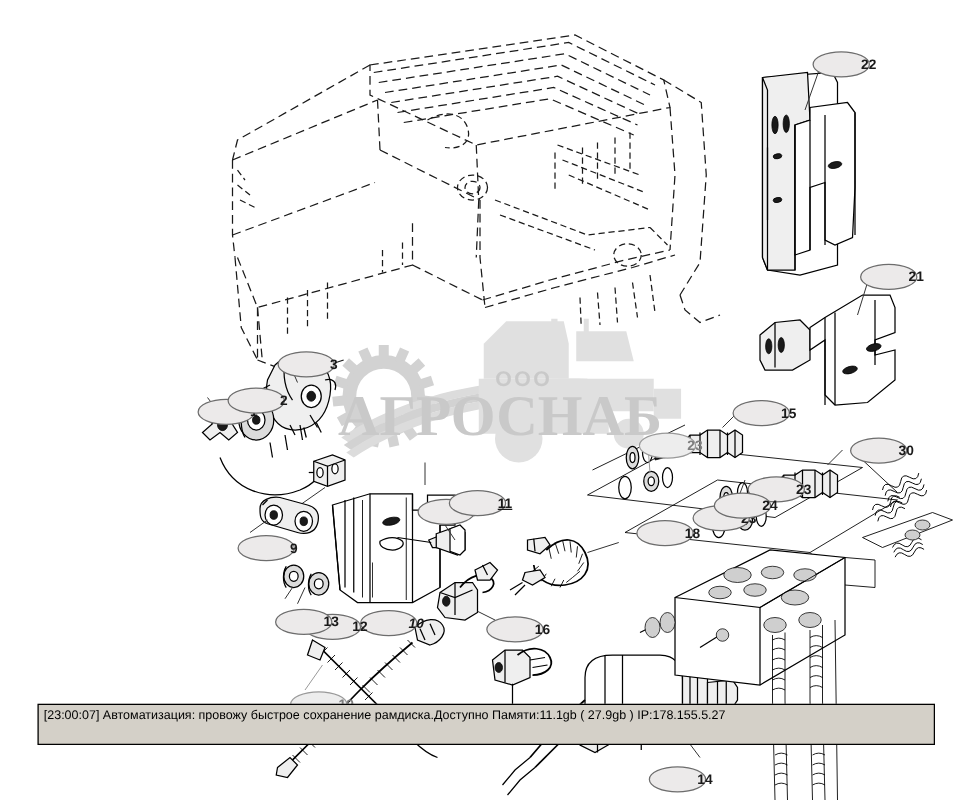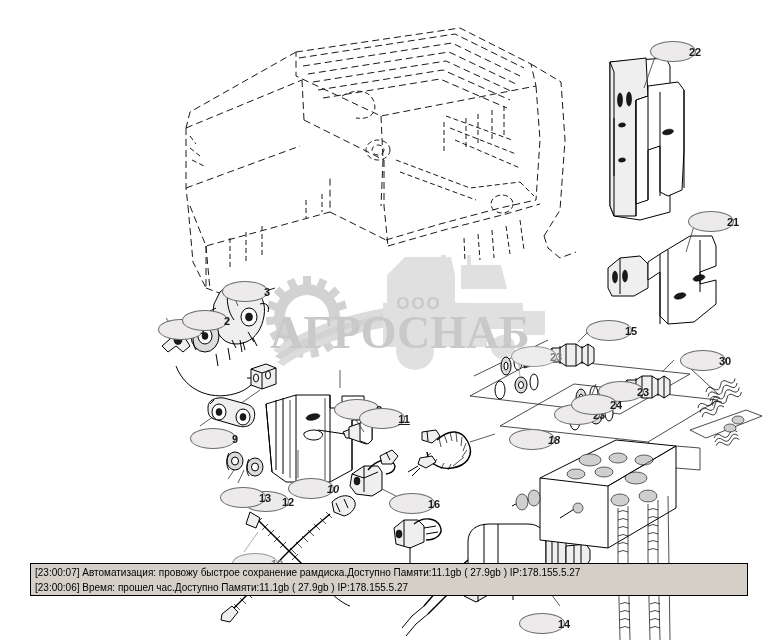--- a/index.html
+++ b/index.html
@@ -565,36 +565,35 @@
       <path class="lead" d="M578,400 L588,412"></path>
     </g>
   </svg>
 
   <div id="callouts">
       <div class="callout" style="left: 158px; top: 319px;">1</div>
       <div class="callout" style="left: 182px; top: 310px;">2</div>
       <div class="callout" style="left: 222px; top: 281px;">3</div>
       <div class="callout" style="left: 334px; top: 399px;">8</div>
       <div class="callout" style="left: 190px; top: 428px;">9</div>
-      <div class="callout" style="left: 288px; top: 478px; font-style: italic;">10</div>
-      <div class="callout" style="left: 359px; top: 408px; text-decoration: underline;">11</div>
+      <div class="callout" style="left: 288px; top: 488px; font-style: italic;">10</div>
+      <div class="callout" style="left: 359px; top: 392px; text-decoration: underline;">11</div>
       <div class="callout" style="left: 243px; top: 491px; text-align: right;">12</div>
       <div class="callout" style="left: 220px; top: 487px;">13</div>
       <div class="callout" style="left: 519px; top: 613px; text-align: right;">14</div>
       <div class="callout" style="left: 586px; top: 320px;">15</div>
       <div class="callout" style="left: 389px; top: 493px;">16</div>
-      <div class="callout" style="left: 509px; top: 429px; font-style: italic;">18</div>
+      <div class="callout" style="left: 509px; top: 416px;">18</div>
       <div class="callout dim" style="left: 232px; top: 553px;">19</div>
       <div class="callout" style="left: 680px; top: 350px;">30</div>
       <div class="callout" style="left: 688px; top: 211px;">21</div>
       <div class="callout" style="left: 650px; top: 41px;">22</div>
       <div class="callout dim" style="left: 511px; top: 346px;">23</div>
       <div class="callout" style="left: 598px; top: 381px;">23</div>
       <div class="callout" style="left: 554px; top: 404px;">23</div>
       <div class="callout" style="left: 571px; top: 394px; text-align: right;">24</div>
     </div>
 
   <div id="statusbar">
     <div class="logline">[23:00:07]  Автоматизация: провожу быстрое сохранение рамдиска.Доступно Памяти:11.1gb  ( 27.9gb ) IP:178.155.5.27</div>
-    <div class="logline">[23:00:06]  Время: прошел час.Доступно Памяти:11.1gb  ( 27.9gb ) IP:178.155.5.27</div>
   </div>
 
 </div>
 
 </body></html>

